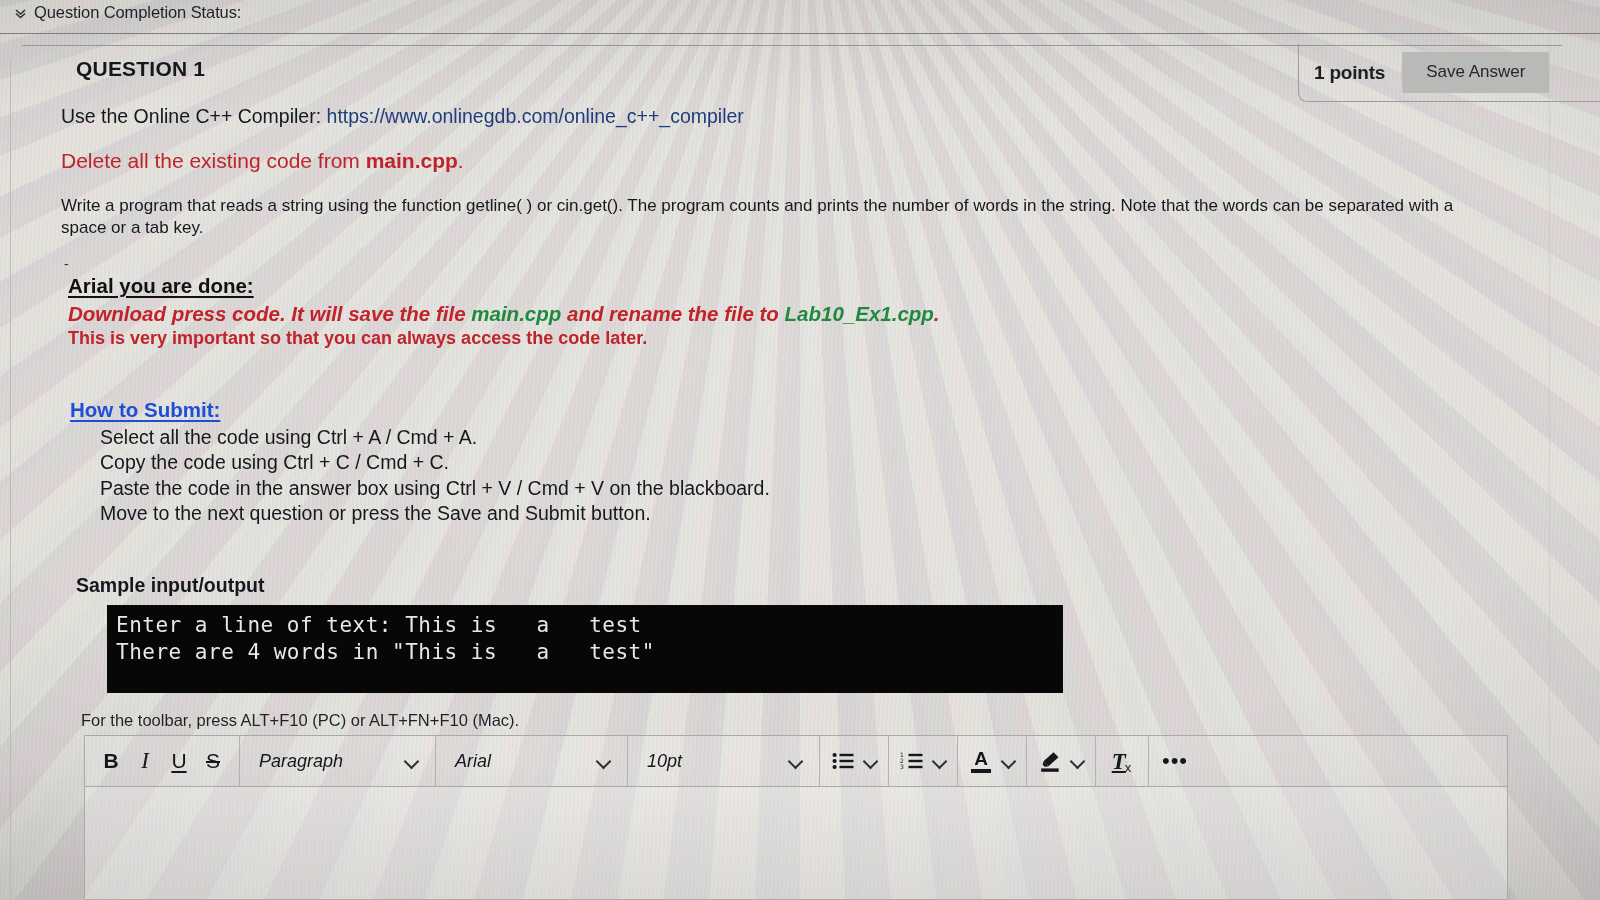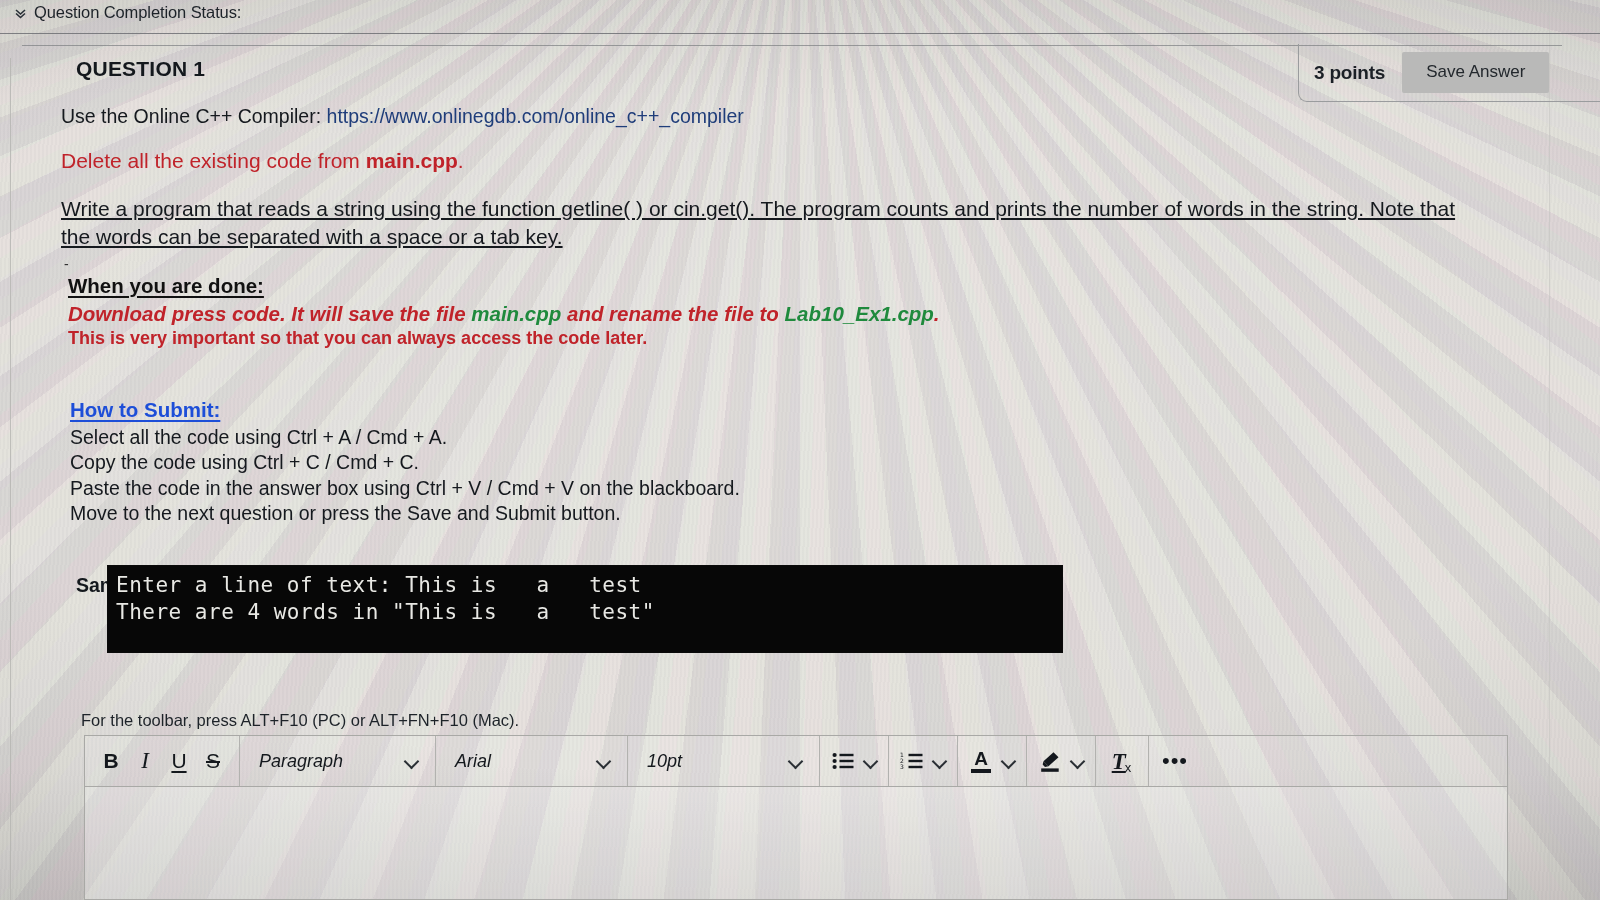--- a/index.html
+++ b/index.html
@@ -145,23 +145,22 @@
     left: 61px; top: 97px;
     font-size: 21px;
     color: #c0232a;
     white-space: nowrap;
   }
   #delete-line b { font-weight: bold; }
 
   #write-para {
     left: 61px; top: 143px;
     width: 1420px;
-    font-size: 21px;
+    font-size: 17px;
     line-height: 1.32;
-    text-decoration: underline;
   }
 
   #dash-mark {
     left: 64px; top: 204px;
     font-size: 14px; color: #333;
     letter-spacing: 0;
   }
 
   #when-done-head {
     left: 68px; top: 222px;
@@ -191,32 +190,32 @@
     text-decoration: underline;
     text-underline-offset: 3px;
     color: #1d4ed8;
   }
   #submit-steps {
     left: 70px; top: 373px;
     font-size: 19.5px;
     line-height: 1.30;
     color: #15191e;
   }
-  #submit-steps div { white-space: nowrap; }
+  #submit-steps div { white-space: nowrap; margin-left: 30px; }
 
   #sample-head {
     left: 76px; top: 522px;
     font-size: 19.5px; font-weight: bold;
     color: #14181d;
   }
 
   
   #console-block {
     position: absolute;
-    left: 108px; top: 566px;
+    left: 108px; top: 606px;
     width: 954px; height: 86px;
     background: #070707;
     padding: 6px 0 0 8px;
     box-sizing: border-box;
     box-shadow: 0 0 0 1px #0a0a0a;
   }
   #console-block .cline {
     color: #e8e8e4;
     font-family: "DejaVu Sans Mono", monospace;
     font-size: 21px;
@@ -350,41 +349,41 @@
           </svg>
         </span>
         <span class="status-text">Question Completion Status:</span>
       </div>
     </div>
 
     <div class="rule-top rule-1"></div>
     <div class="rule-top rule-2"></div>
 
     <div id="points-box">
-      <span id="points-label">3 points</span>
+      <span id="points-label">1 points</span>
       <button id="save-answer-button">Save Answer</button>
     </div>
 
     <div id="question-body">
 
       <div id="question-title">QUESTION 1</div>
 
       <div class="para" id="compiler-line">
         <span>Use the Online C++ Compiler: </span><a id="compiler-link">https://www.onlinegdb.com/online_c++_compiler</a>
       </div>
 
       <div class="para" id="delete-line">
         <span>Delete all the existing code from </span><b>main.cpp</b><span>.</span>
       </div>
 
       <div class="para" id="write-para">Write a program that reads a string using the function getline( ) or cin.get(). The program counts and prints the number of words in the string. Note that the words can be separated with a space or a tab key.</div>
 
       <div class="para" id="dash-mark">-</div>
 
-      <div class="para" id="when-done-head">When you are done:</div>
+      <div class="para" id="when-done-head">Arial you are done:</div>
 
       <div class="para" id="done-line-1">
         <span>Download press code. It will save the file </span><span class="green">main.cpp</span><span> and rename the file to </span><span class="green">Lab10_Ex1.cpp</span><span>.</span>
       </div>
 
       <div class="para" id="done-line-2">This is very important so that you can always access the code later.</div>
 
       <div class="para" id="how-submit-head">How to Submit:</div>
 
       <div class="para" id="submit-steps">

